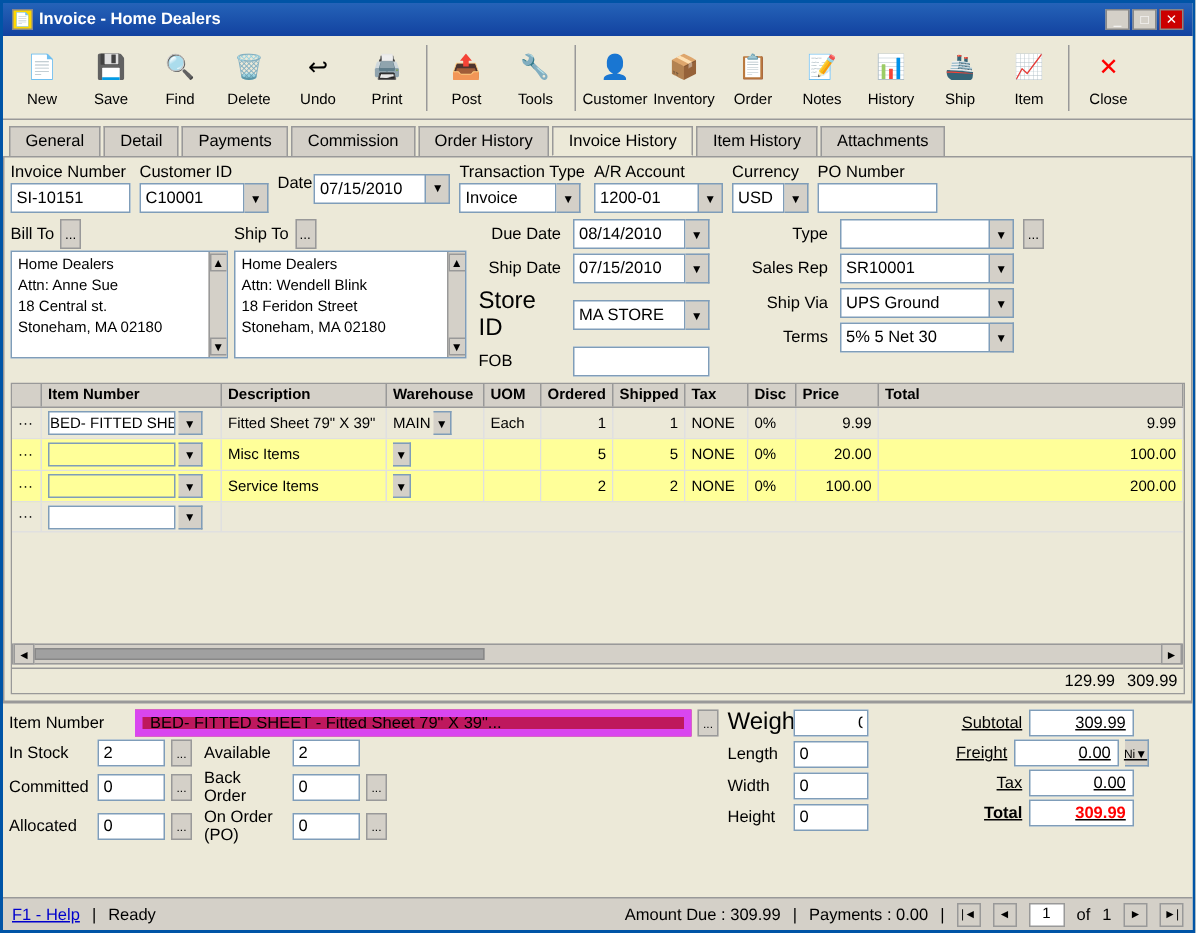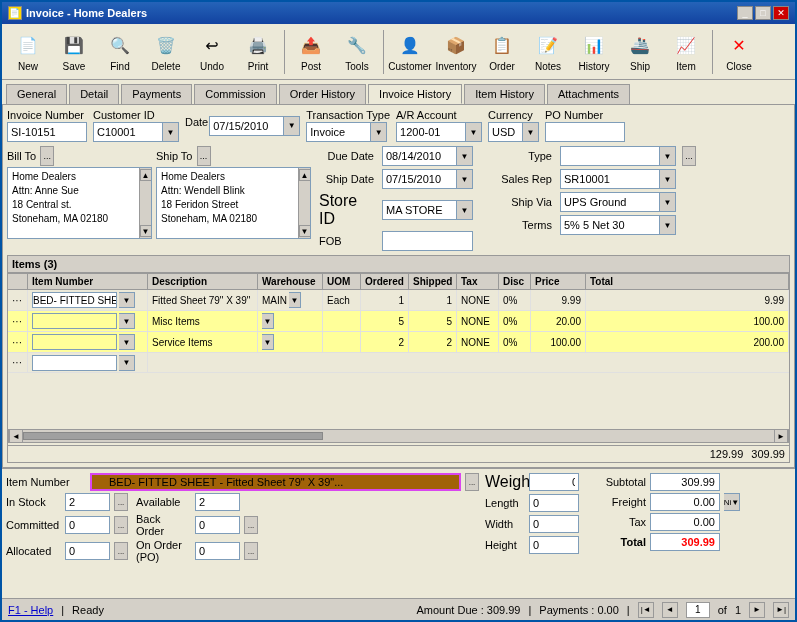--- a/index.html
+++ b/index.html
@@ -47,25 +47,25 @@
     .table-row { display: flex; border-bottom: 1px solid #e0e0e0; }
     .td { padding: 2px 4px; border-right: 1px solid #e0e0e0; font-size: 10px; overflow: hidden; white-space: nowrap; display: flex; align-items: center; }
     .table-footer { display: flex; justify-content: flex-end; border-top: 1px solid #999; padding: 2px 4px; background: #ece9d8; gap: 8px; }
     
     .bottom-section { display: flex; gap: 6px; background: #ece9d8; border-top: 1px solid #999; padding: 4px; flex-shrink: 0; height: 130px; }
     .bottom-left { flex: 1; display: flex; flex-direction: column; gap: 2px; }
     .bottom-right { width: 200px; display: flex; flex-direction: column; gap: 2px; }
     
     .bottom-field-row { display: flex; align-items: center; gap: 4px; }
     .bottom-label { width: 80px; font-size: 11px; }
-    .bottom-input { height: 18px; border: 2px solid #d946ef; background: #a16207; padding: 1px 17px; font-size: 11px; flex: 1; }
+    .bottom-input { height: 18px; border: 5px solid #d946ef; background: #be185d; padding: 1px 5px; font-size: 11px; flex: 1; }
     .bottom-input-sm { width: 60px; height: 18px; border: 1px solid #7f9db9; background: white; padding: 1px 3px; font-size: 11px; }
     .small-btn { width: 14px; height: 18px; border: 1px solid #999; background: #d4d0c8; font-size: 8px; display: flex; align-items: center; justify-content: center; cursor: pointer; }
     
-    .summary-row { display: flex; align-items: center; justify-content: flex-start; gap: 4px; }
+    .summary-row { display: flex; align-items: center; justify-content: center; gap: 4px; text-decoration: underline; }
     .summary-label { font-size: 11px; width: 55px; text-align: right; }
     .summary-value { width: 70px; height: 18px; border: 1px solid #7f9db9; background: white; padding: 1px 4px; font-size: 11px; text-align: right; }
     .summary-value.total { color: red; font-weight: bold; }
     
     .status-bar { background: #d4d0c8; border-top: 1px solid #999; height: 22px; display: flex; align-items: center; padding: 0 6px; gap: 8px; flex-shrink: 0; }
     .status-help { color: #0000cc; text-decoration: underline; cursor: pointer; font-size: 11px; }
     .status-text { font-size: 11px; }
     .nav-btn { width: 16px; height: 16px; border: 1px solid #999; background: #d4d0c8; font-size: 8px; display: flex; align-items: center; justify-content: center; cursor: pointer; }
     .page-input { width: 24px; height: 16px; border: 1px solid #999; background: white; text-align: center; font-size: 10px; }
     
@@ -311,21 +311,20 @@
           <span style="width:55px;font-size:11px;text-align:right;">Terms</span>
           <div class="combo-box" style="margin-left:4px;">
             <input class="combo-input" value="5% 5 Net 30" style="width: 100px;">
             <div class="combo-btn">▼</div>
           </div>
         </div>
       </div>
     </div>
 
     <div class="items-section">
-      <div class="section-header">Items (3)</div>
       <div class="items-table" style="height:130px;">
         <div class="table-header">
           <div class="th" style="width:20px;"></div>
           <div class="th" style="width:120px;">Item Number</div>
           <div class="th" style="width:110px;">Description</div>
           <div class="th" style="width:65px;">Warehouse</div>
           <div class="th" style="width:38px;">UOM</div>
           <div class="th" style="width:48px;">Ordered</div>
           <div class="th" style="width:48px;">Shipped</div>
           <div class="th" style="width:42px;">Tax</div>

